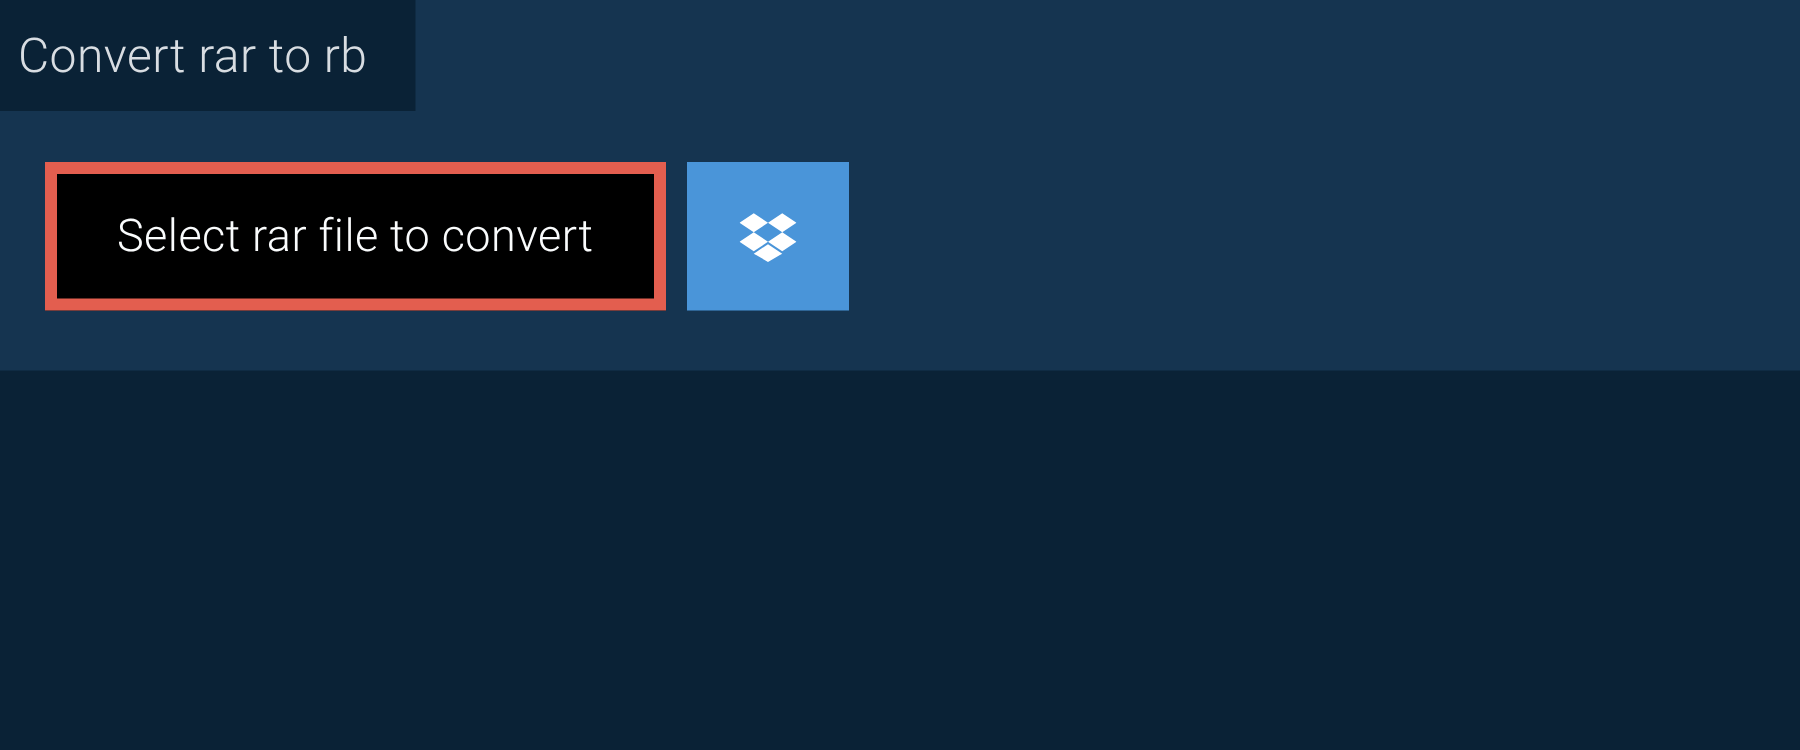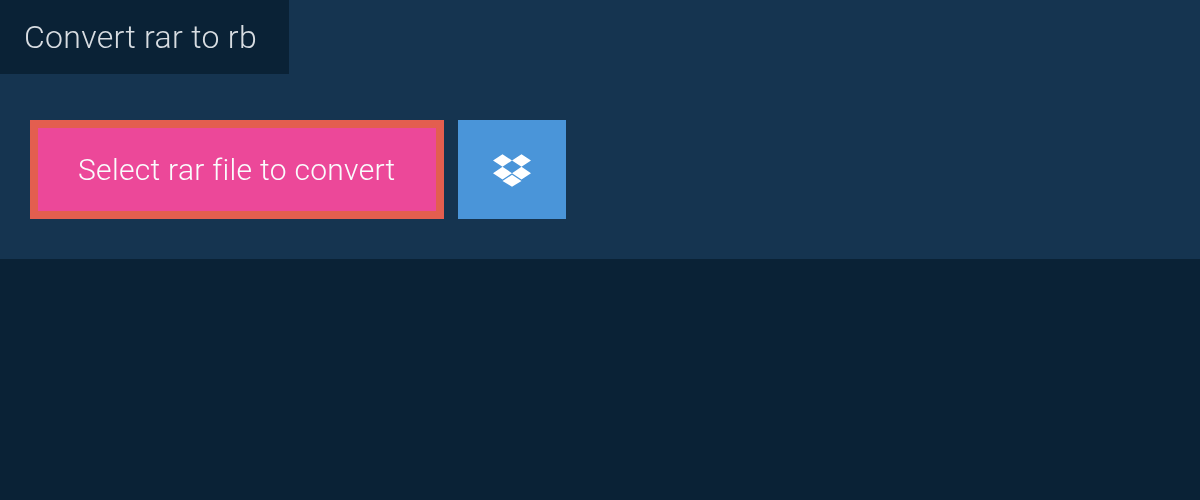--- a/index.html
+++ b/index.html
@@ -15,36 +15,36 @@
       overflow: hidden;
     }
     .main-panel {
       background: #153450;
       width: 100%;
       padding-bottom: 40px;
     }
     .tab {
       display: inline-block;
       background: #0a2236;
-      padding: 18px 32px 18px 24px;
-      margin-bottom: 16px;
+      padding: 18px 32px 18px 12px;
+      margin-bottom: 4px;
     }
     .tab-title {
       color: #d8dde2;
       font-size: 32px;
       font-weight: 300;
       letter-spacing: 0.3px;
     }
     .button-row {
       display: flex;
       gap: 14px;
       padding: 30px 30px 0 30px;
     }
     .select-file-button {
-      background: #ec4899;
+      background: #000000;
       border: 8px solid #e35e4f;
       color: #fafcfd;
       font-size: 30px;
       font-weight: 300;
       padding: 24px 40px;
       cursor: pointer;
       font-family: inherit;
       letter-spacing: 0.3px;
     }
     .dropbox-button {

